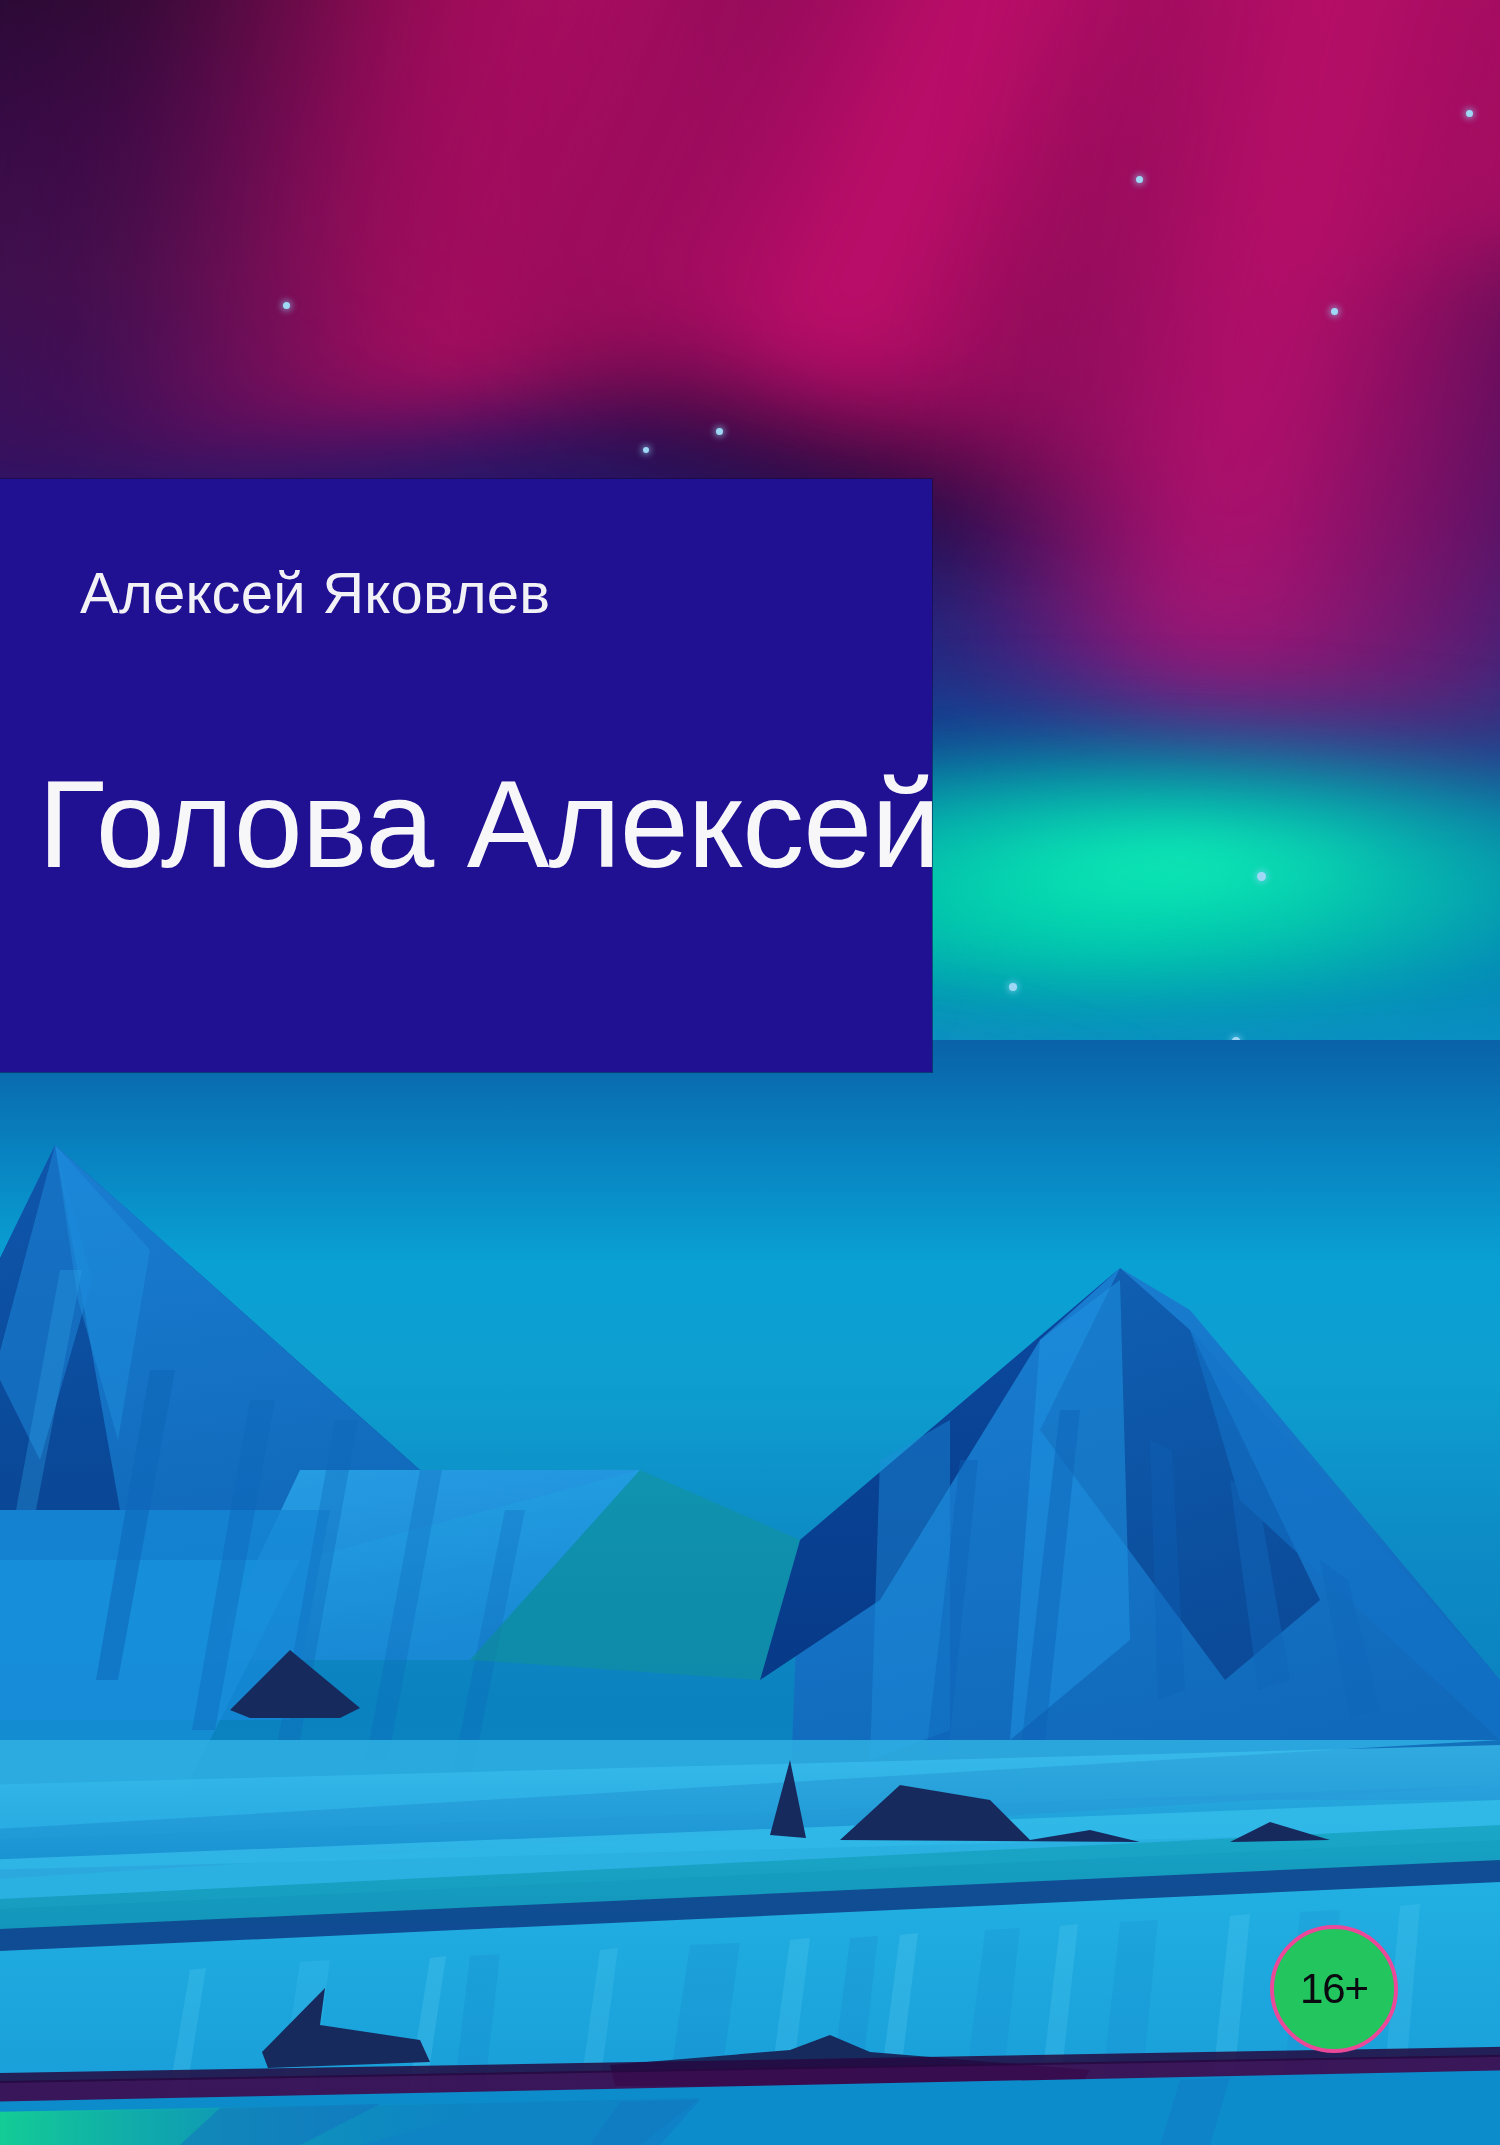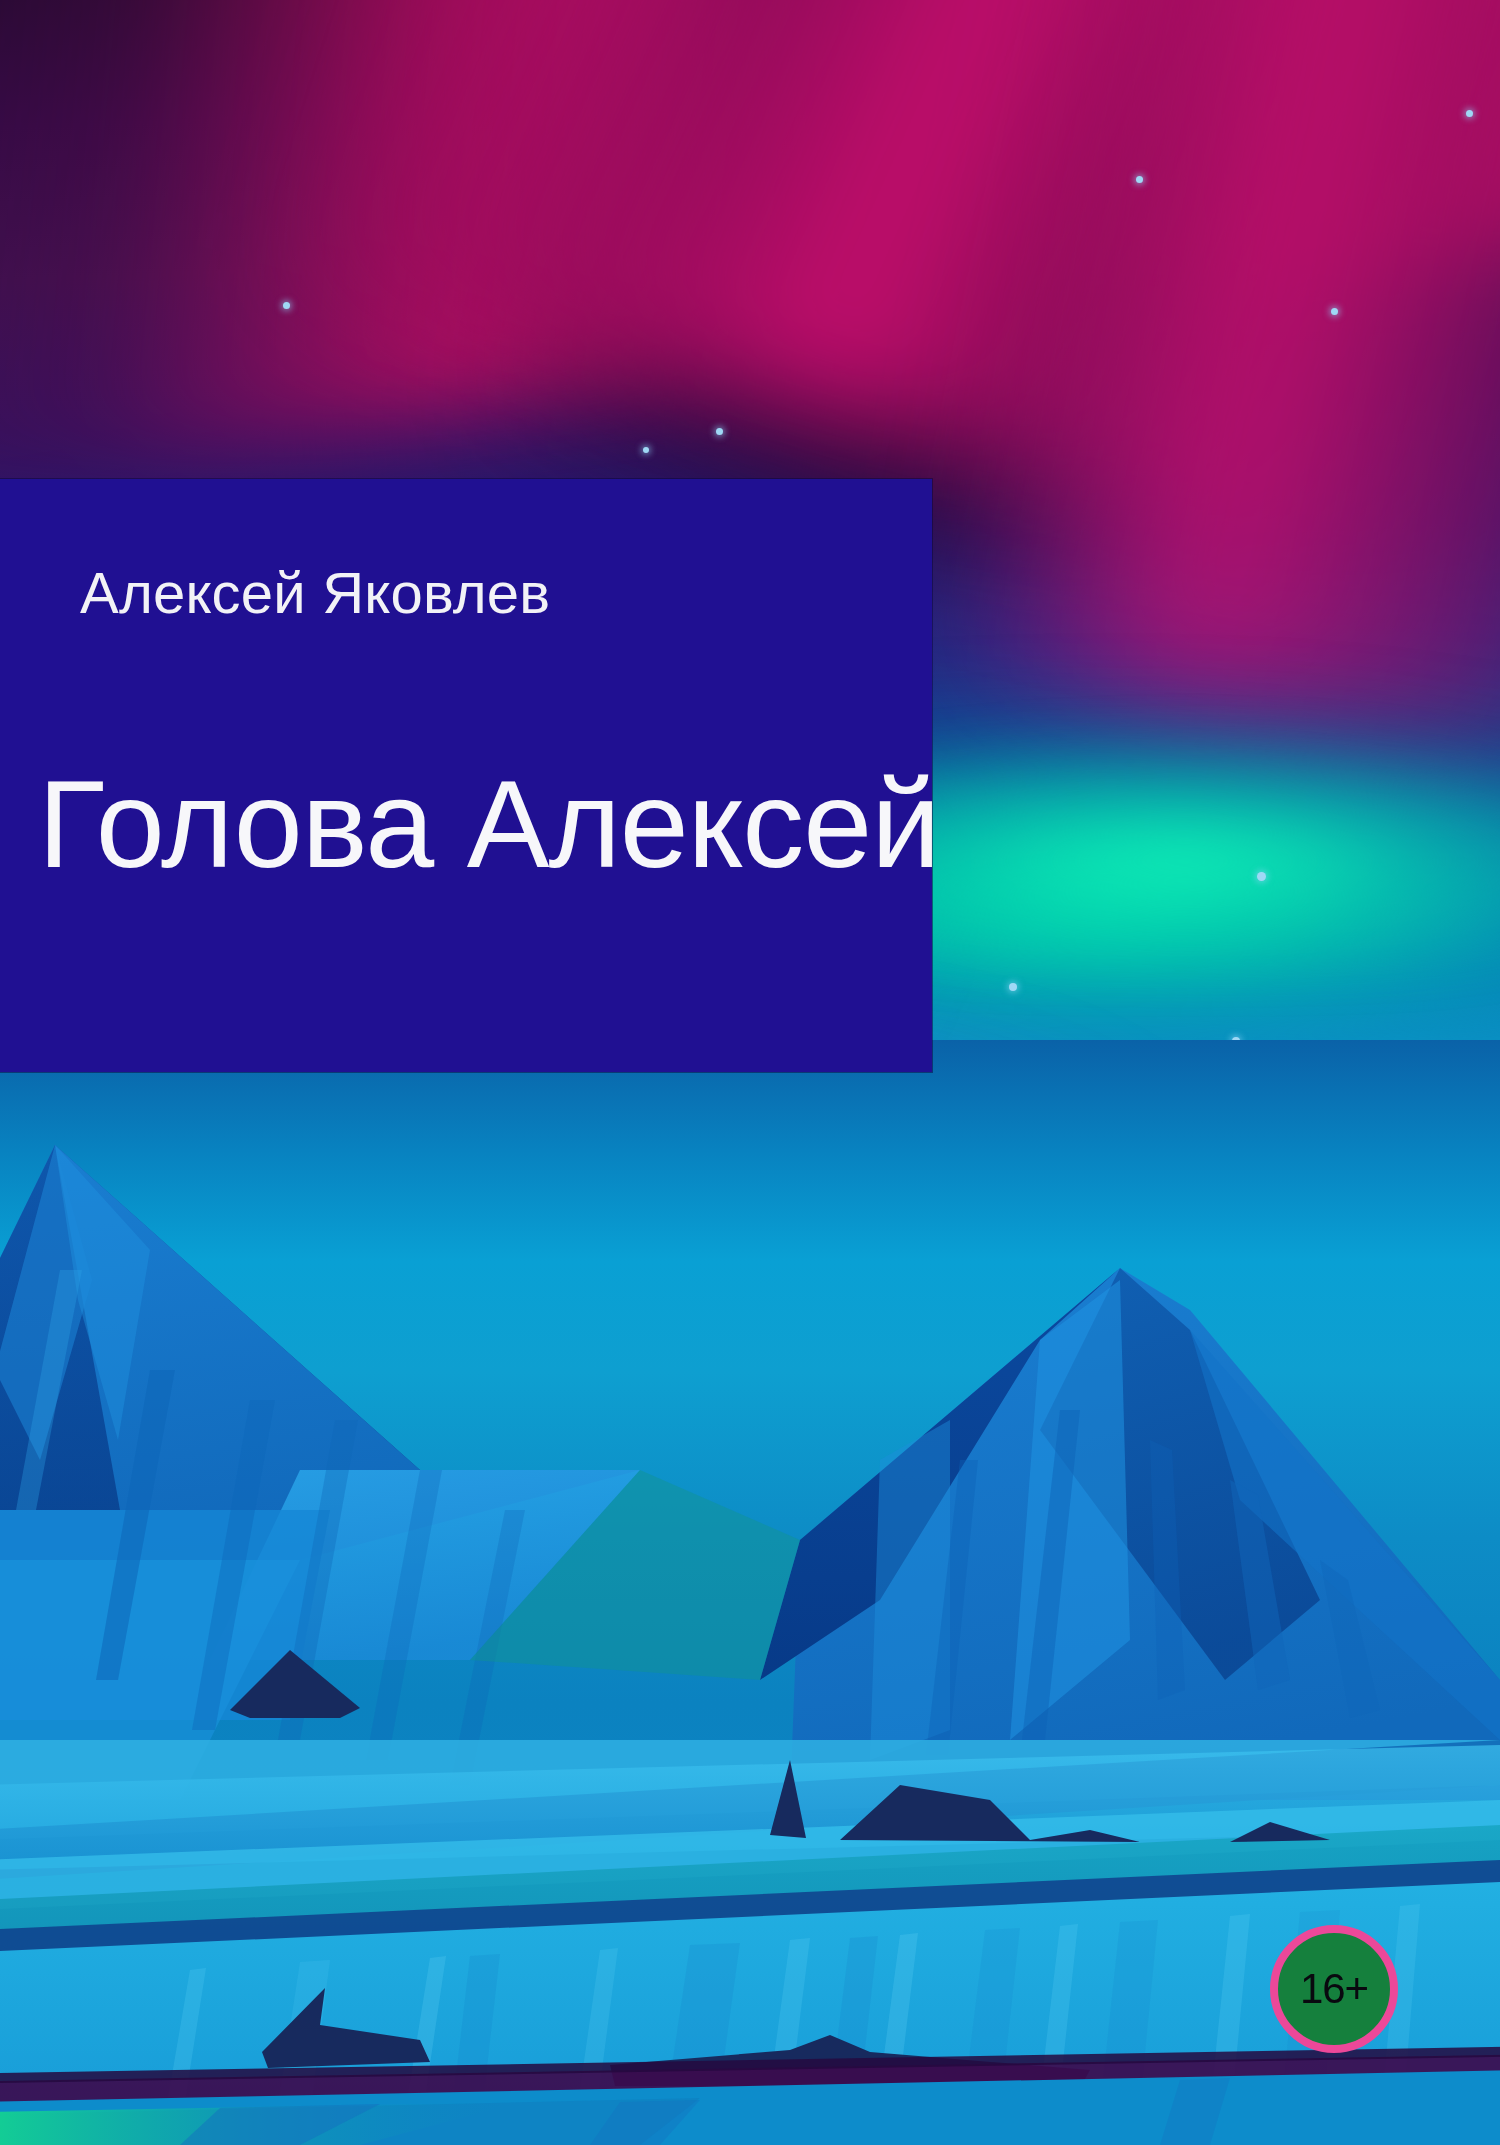--- a/index.html
+++ b/index.html
@@ -165,21 +165,21 @@
     font-weight:400;
     letter-spacing:-1px;
     white-space:nowrap;
     line-height:1.05;
   }
 
   
   .age-badge{
     position:absolute;left:1270px;top:1925px;
     width:128px;height:128px;border-radius:50%;
-    background:#15803d;border:8px solid #ec4899;
+    background:#22c55e;border:4px solid #ec4899;
     display:flex;align-items:center;justify-content:center;
     z-index:50;
   }
   .age-badge span{
     color:#09090f;font-size:42px;font-weight:400;letter-spacing:-1px;
     font-family:"Liberation Sans","DejaVu Sans",sans-serif;
   }
 </style>
 </head>
 <body>

